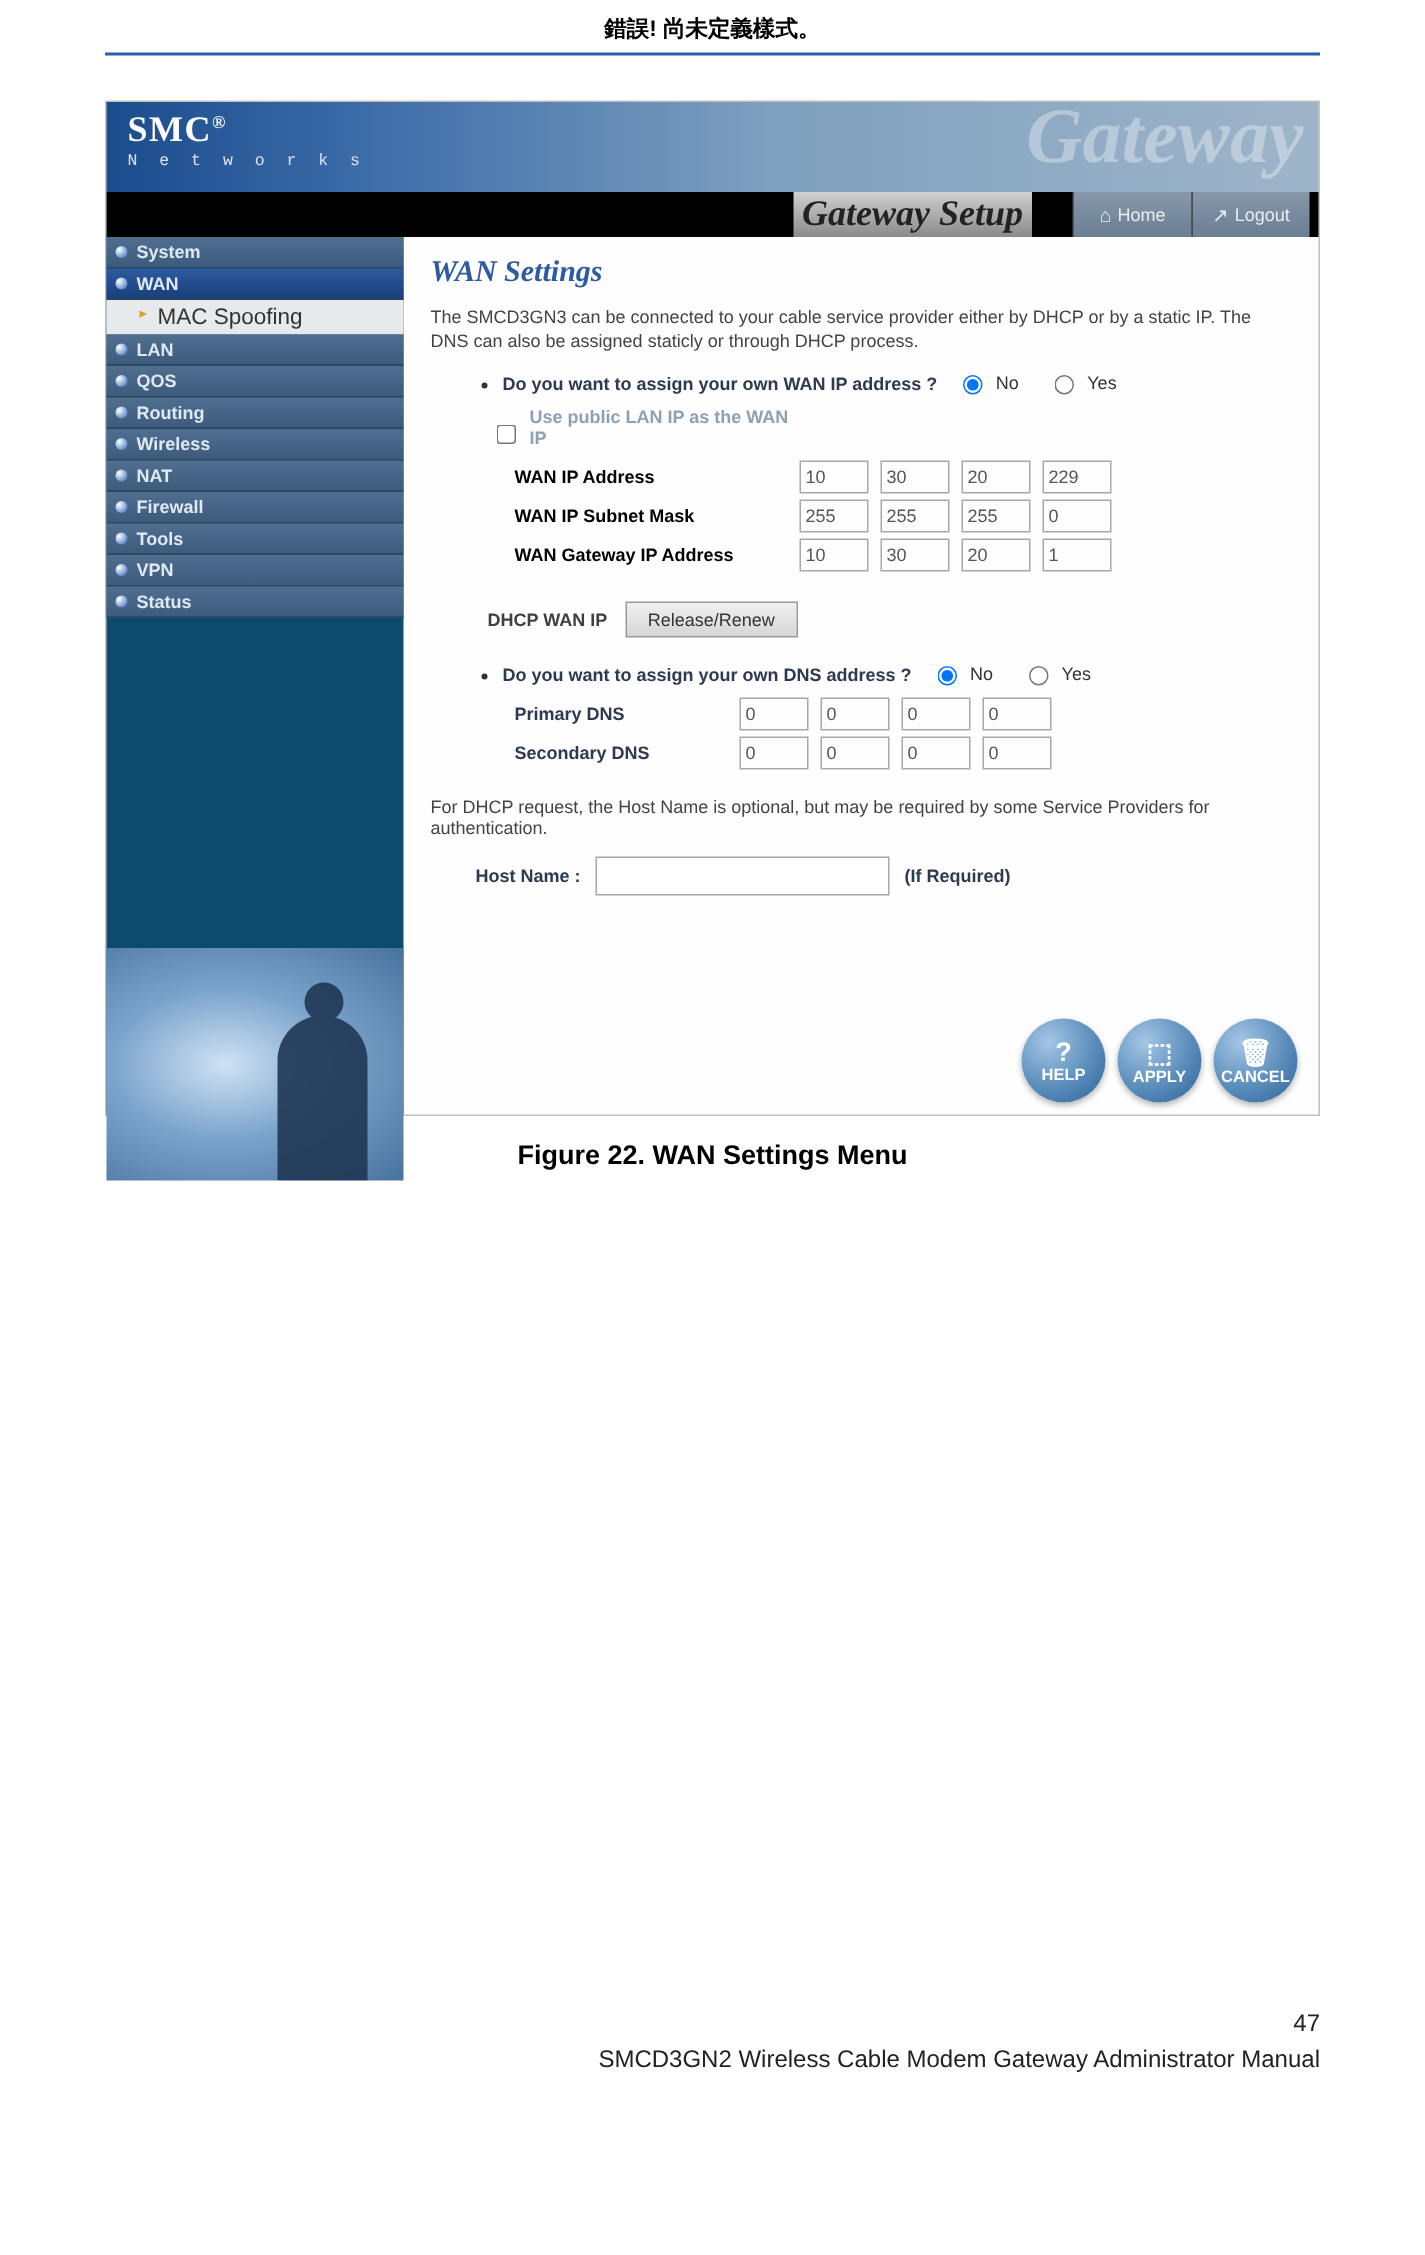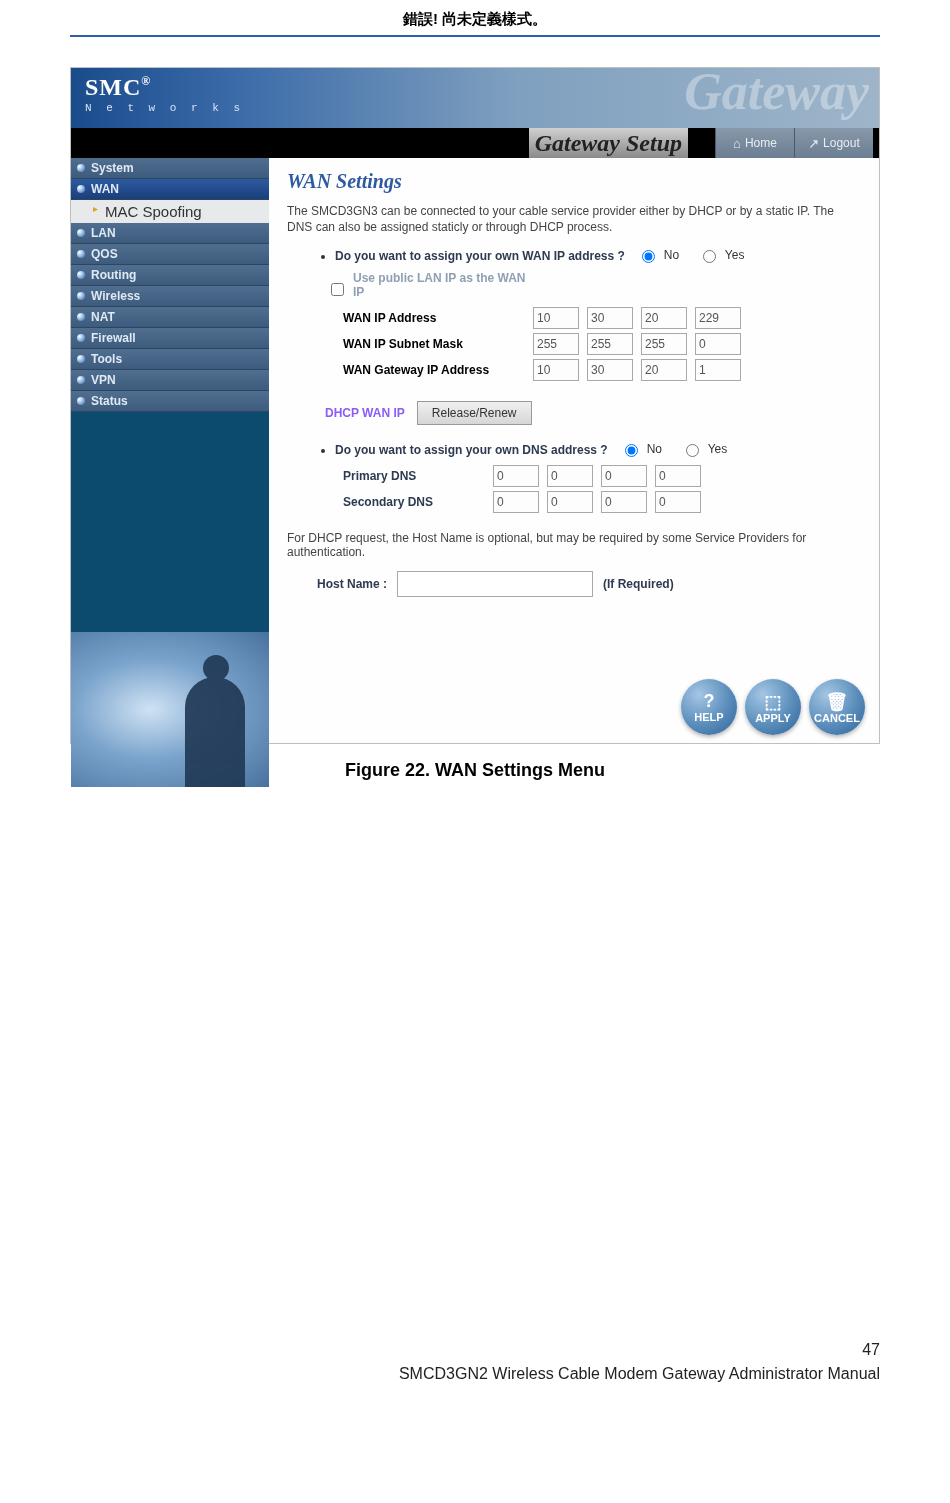--- a/index.html
+++ b/index.html
@@ -34,21 +34,21 @@
 .bullet-row { display:flex; align-items:flex-end; gap:12px; margin:6px 0 8px 0;}
 .bullet-row .lbl { font-weight:bold; color:#2d3a50; }
 .radio-set { display:flex; align-items:center; gap:6px; font-size:12px; color:#333;}
 input[type=radio]{ vertical-align:middle;}
 .cb-row { display:flex; align-items:flex-end; gap:6px; color:#8fa0b5; font-weight:bold; margin-left:10px; margin-bottom:8px; max-width:210px;}
 .ip-row { display:flex; align-items:center; margin:4px 0 4px 26px; }
 .ip-label { width:190px; font-weight:bold; color:#000000; font-size:12px;}
 .ip-boxes { display:flex; gap:8px; }
 .ip-boxes input { width:38px; height:20px; border:1px solid #a8a8a8; font-size:12px; padding:0 3px; background:#fdfdfd; color:#555;}
 .dhcp-row { display:flex; align-items:center; margin:20px 0 16px 8px; gap:12px;}
-.dhcp-lbl { font-weight:bold; color:#8b5cf6; font-size:12px;}
+.dhcp-lbl { font-weight:bold; color:#404040; font-size:12px;}
 .btn { border:1px solid #999; background:linear-gradient(#f0f0f0,#d6d6d6); padding:4px 14px; font-size:12px; color:#333;}
 .dns-row { display:flex; align-items:center; margin:4px 0 4px 26px;}
 .dns-row .lbl { width:150px; font-weight:bold; color:#2d3a50;}
 .note { margin:18px 0 12px 0; color:#444;}
 .host-row { display:flex; align-items:center; margin-left:30px; gap:10px;}
 .host-row .lbl{ font-weight:bold; color:#2d3a50;}
 .host-row input { width:190px; height:22px; border:1px solid #a8a8a8;}
 .host-row .req { font-weight:bold; color:#2d3a50; font-size:12px;}
 .action-row { position:absolute; right:14px; bottom:8px; display:flex; gap:8px;}
 .circle-btn { width:56px; height:56px; border-radius:50%; background:radial-gradient(circle at 32% 28%, #a4c6e4, #5a8dbb 55%, #2d639a); color:#fff; font-size:11px; font-weight:bold; display:flex; flex-direction:column; align-items:center; justify-content:center; box-shadow:0 2px 4px rgba(0,0,0,0.3);}

